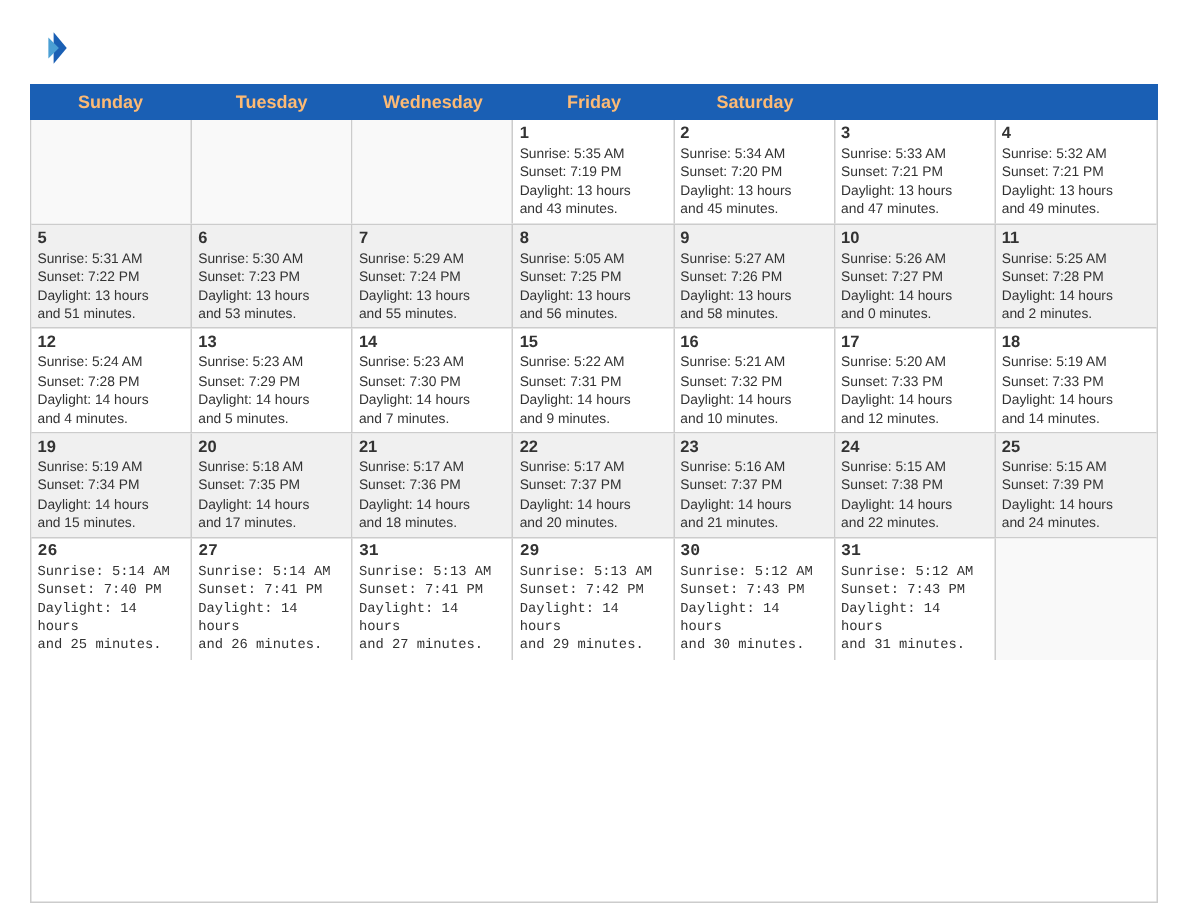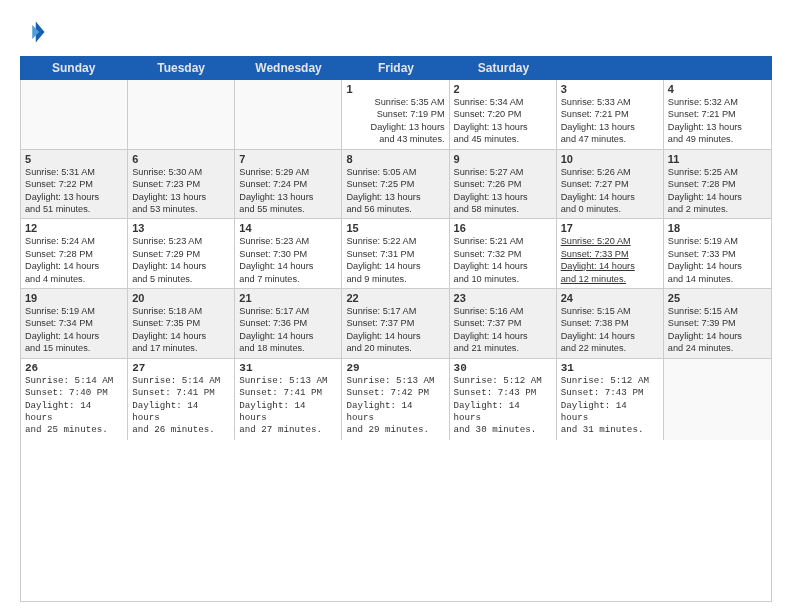--- a/index.html
+++ b/index.html
@@ -64,21 +64,21 @@
       flex: 1;
       display: flex;
       flex-direction: column;
     }
     .calendar-header {
       display: grid;
       grid-template-columns: repeat(7, 1fr);
       background: #1a5fb4;
     }
     .cal-header-cell {
-      color: #e5e5e5;
+      color: #fdba74;
       font-size: 12px;
       font-weight: bold;
       text-align: center;
       padding: 5px 2px;
     }
     .cal-week {
       display: grid;
       grid-template-columns: repeat(7, 1fr);
       border-bottom: 1px solid #ccc;
     }
@@ -151,21 +151,21 @@
         <div class="cal-header-cell">Friday</div>
         <div class="cal-header-cell">Saturday</div>
       </div>
     <div class="calendar-grid">
     <div class="cal-week">
           <div class="cal-cell empty"></div>
           <div class="cal-cell empty"></div>
           <div class="cal-cell empty"></div>
           <div class="cal-cell">
             <div class="day-num">1</div>
-            <div class="cal-info" style="white-space: pre-line; text-align: right;">Sunrise: 5:35 AM
+            <div class="cal-info" style="white-space: pre-line;">Sunrise: 5:35 AM
 Sunset: 7:19 PM
 Daylight: 13 hours
 and 43 minutes.</div>
           </div>
           <div class="cal-cell">
             <div class="day-num">2</div>
             <div class="cal-info" style="white-space: pre-line;">Sunrise: 5:34 AM
 Sunset: 7:20 PM
 Daylight: 13 hours
 and 45 minutes.</div>
@@ -267,21 +267,21 @@
           </div>
           <div class="cal-cell">
             <div class="day-num">16</div>
             <div class="cal-info" style="white-space: pre-line;">Sunrise: 5:21 AM
 Sunset: 7:32 PM
 Daylight: 14 hours
 and 10 minutes.</div>
           </div>
           <div class="cal-cell">
             <div class="day-num">17</div>
-            <div class="cal-info" style="white-space: pre-line; text-decoration: underline;">Sunrise: 5:20 AM
+            <div class="cal-info" style="white-space: pre-line;">Sunrise: 5:20 AM
 Sunset: 7:33 PM
 Daylight: 14 hours
 and 12 minutes.</div>
           </div>
           <div class="cal-cell">
             <div class="day-num">18</div>
             <div class="cal-info" style="white-space: pre-line;">Sunrise: 5:19 AM
 Sunset: 7:33 PM
 Daylight: 14 hours
 and 14 minutes.</div>

